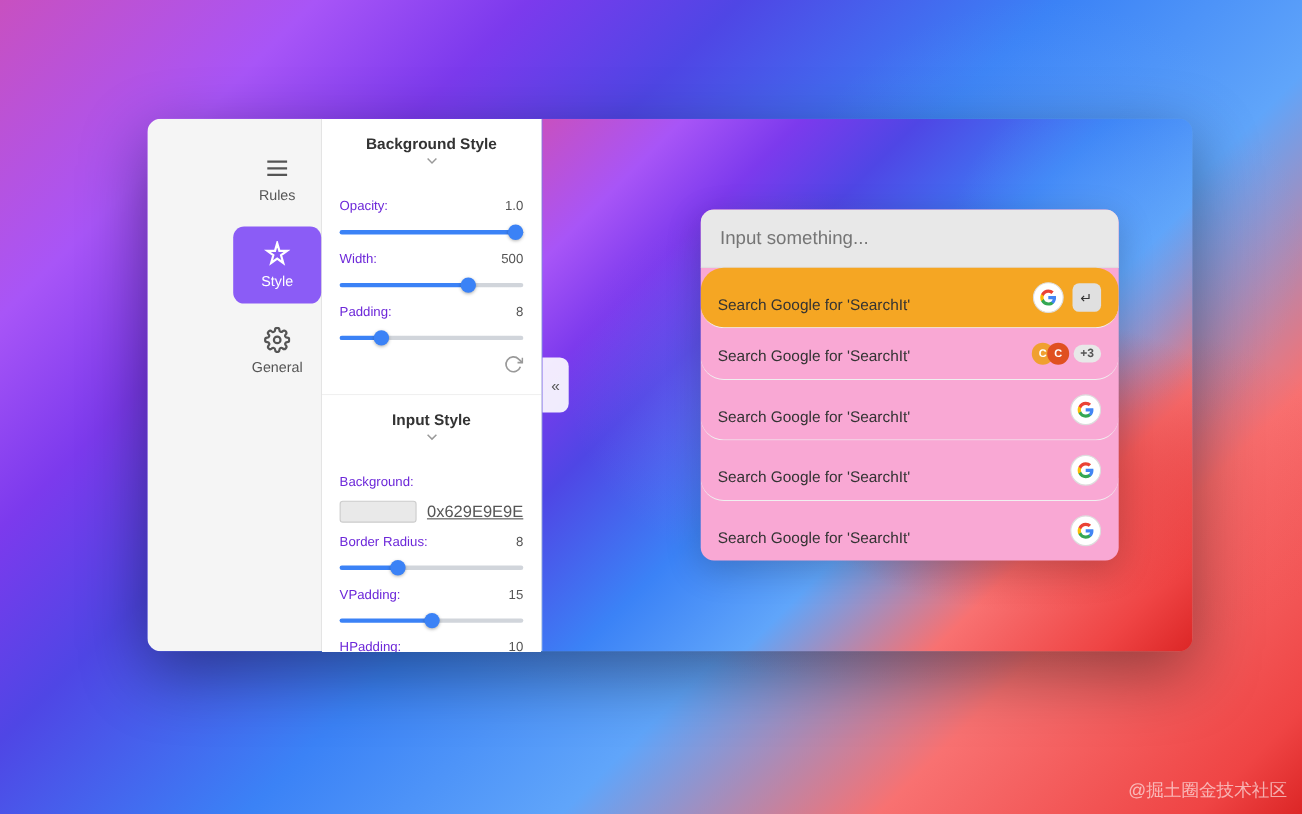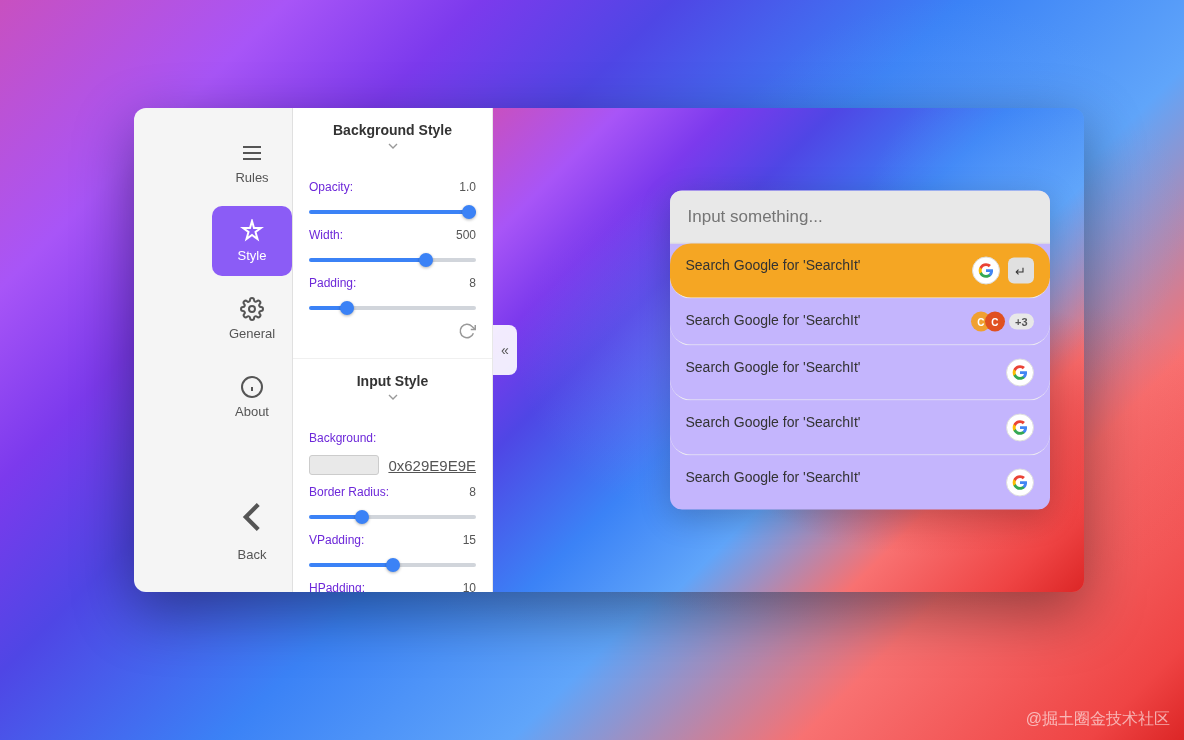--- a/index.html
+++ b/index.html
@@ -261,46 +261,45 @@
       font-size: 14px;
     }
 
     
     .search-widget {
       position: absolute;
       top: 50%;
       left: 50%;
       transform: translate(-40%, -50%);
       width: 380px;
-      background: #c4b5fd;
+      background: #f9a8d4;
       border-radius: 12px;
       box-shadow: 0 8px 32px rgba(0,0,0,0.2);
       overflow: hidden;
       z-index: 30;
-      margin-left: 33px;
     }
 
     .search-input-area {
       padding: 16px 18px;
       background: #e8e8e8;
       border-bottom: 1px solid #ddd;
     }
 
     .search-input-text {
       font-size: 17px;
       color: #999;
       background: transparent;
       border: none;
       outline: none;
       width: 100%;
     }
 
     .search-result-item {
       display: flex;
-      align-items: flex-start;
+      align-items: flex-end;
       justify-content: space-between;
       padding: 13px 16px;
       border-bottom: 1px solid #f0f0f0;
       cursor: pointer;
       font-size: 14px;
       color: #333;
       border-radius: 21px;
     }
 
     .search-result-item:last-child {
@@ -412,37 +411,23 @@
     </div>
 
     <div class="sidebar-item">
       <svg viewBox="0 0 24 24" fill="none" stroke="currentColor" stroke-width="2">
         <circle cx="12" cy="12" r="3"></circle>
         <path d="M19.4 15a1.65 1.65 0 0 0 .33 1.82l.06.06a2 2 0 0 1-2.83 2.83l-.06-.06a1.65 1.65 0 0 0-1.82-.33 1.65 1.65 0 0 0-1 1.51V21a2 2 0 0 1-4 0v-.09A1.65 1.65 0 0 0 9 19.4a1.65 1.65 0 0 0-1.82.33l-.06.06a2 2 0 0 1-2.83-2.83l.06-.06A1.65 1.65 0 0 0 4.68 15a1.65 1.65 0 0 0-1.51-1H3a2 2 0 0 1 0-4h.09A1.65 1.65 0 0 0 4.6 9a1.65 1.65 0 0 0-.33-1.82l-.06-.06a2 2 0 0 1 2.83-2.83l.06.06A1.65 1.65 0 0 0 9 4.68a1.65 1.65 0 0 0 1-1.51V3a2 2 0 0 1 4 0v.09a1.65 1.65 0 0 0 1 1.51 1.65 1.65 0 0 0 1.82-.33l.06-.06a2 2 0 0 1 2.83 2.83l-.06.06A1.65 1.65 0 0 0 19.4 9a1.65 1.65 0 0 0 1.51 1H21a2 2 0 0 1 0 4h-.09a1.65 1.65 0 0 0-1.51 1z"></path>
       </svg>
       <span>General</span>
     </div>
 
-    <div class="sidebar-item">
-      <svg viewBox="0 0 24 24" fill="none" stroke="currentColor" stroke-width="2">
-        <circle cx="12" cy="12" r="10"></circle>
-        <line x1="12" y1="8" x2="12" y2="8"></line>
-        <line x1="12" y1="12" x2="12" y2="16"></line>
-      </svg>
-      <span>About</span>
-    </div>
 
     <div class="sidebar-spacer"></div>
 
-    <div class="sidebar-back">
-      <svg viewBox="0 0 24 24" fill="none" stroke="currentColor" stroke-width="2">
-        <polyline points="15 18 9 12 15 6"></polyline>
-      </svg>
-      <span>Back</span>
-    </div>
   </div>
 
   <div class="settings-panel">
 
     <div class="settings-section">
       <div class="section-header">
         <span>Background Style</span>
         <svg viewBox="0 0 24 24" fill="none" stroke="currentColor" stroke-width="2">
           <polyline points="6 9 12 15 18 9"></polyline>
         </svg>

